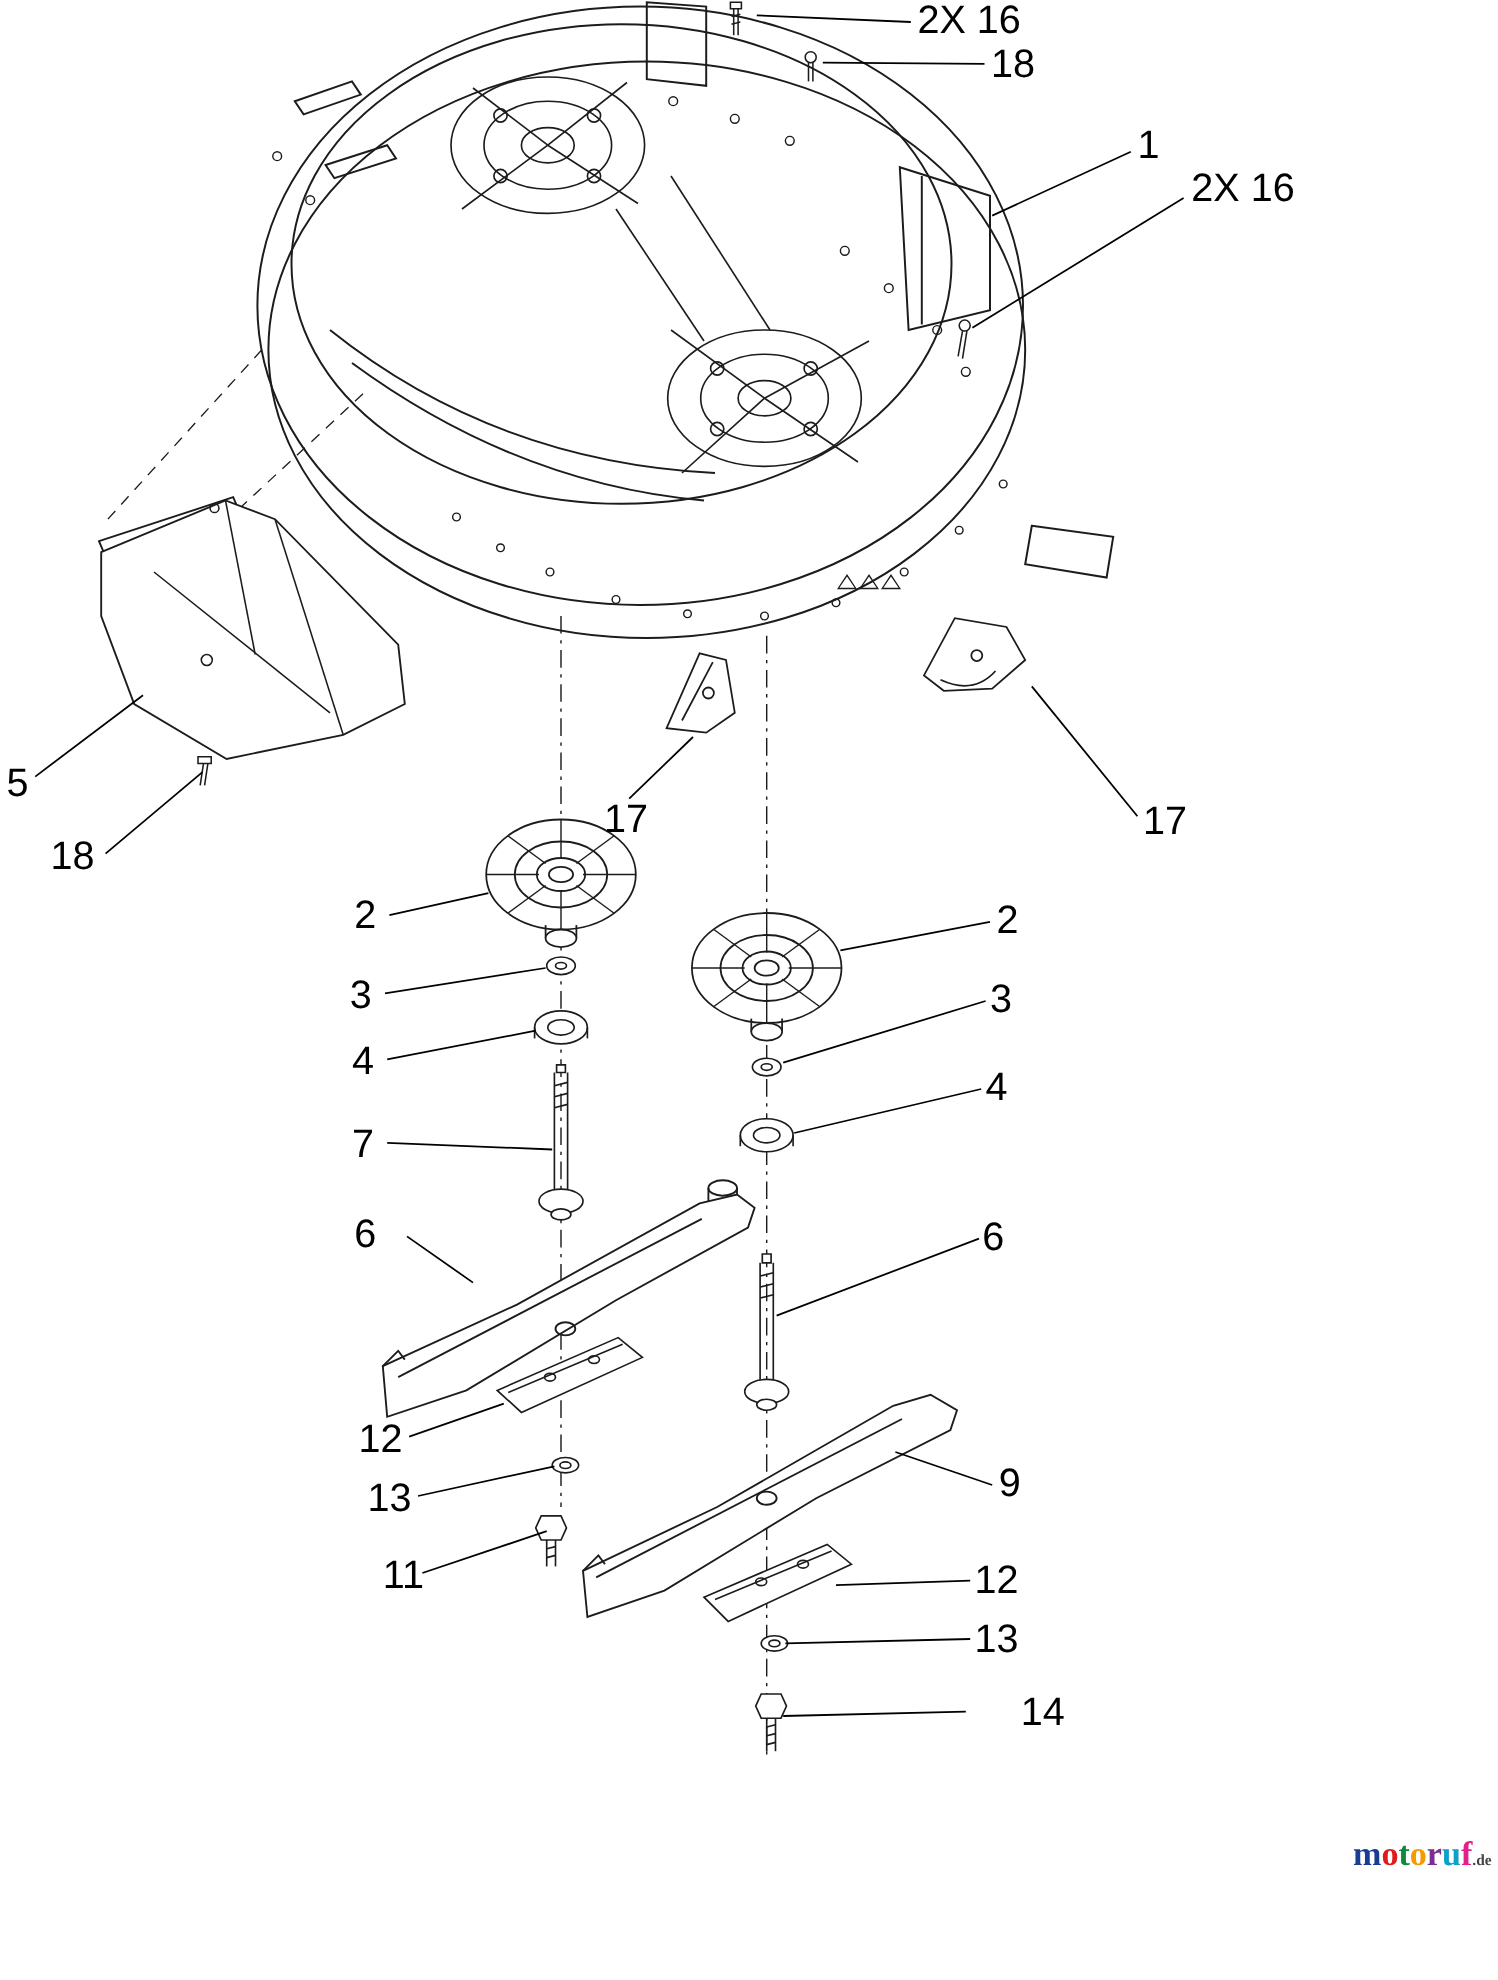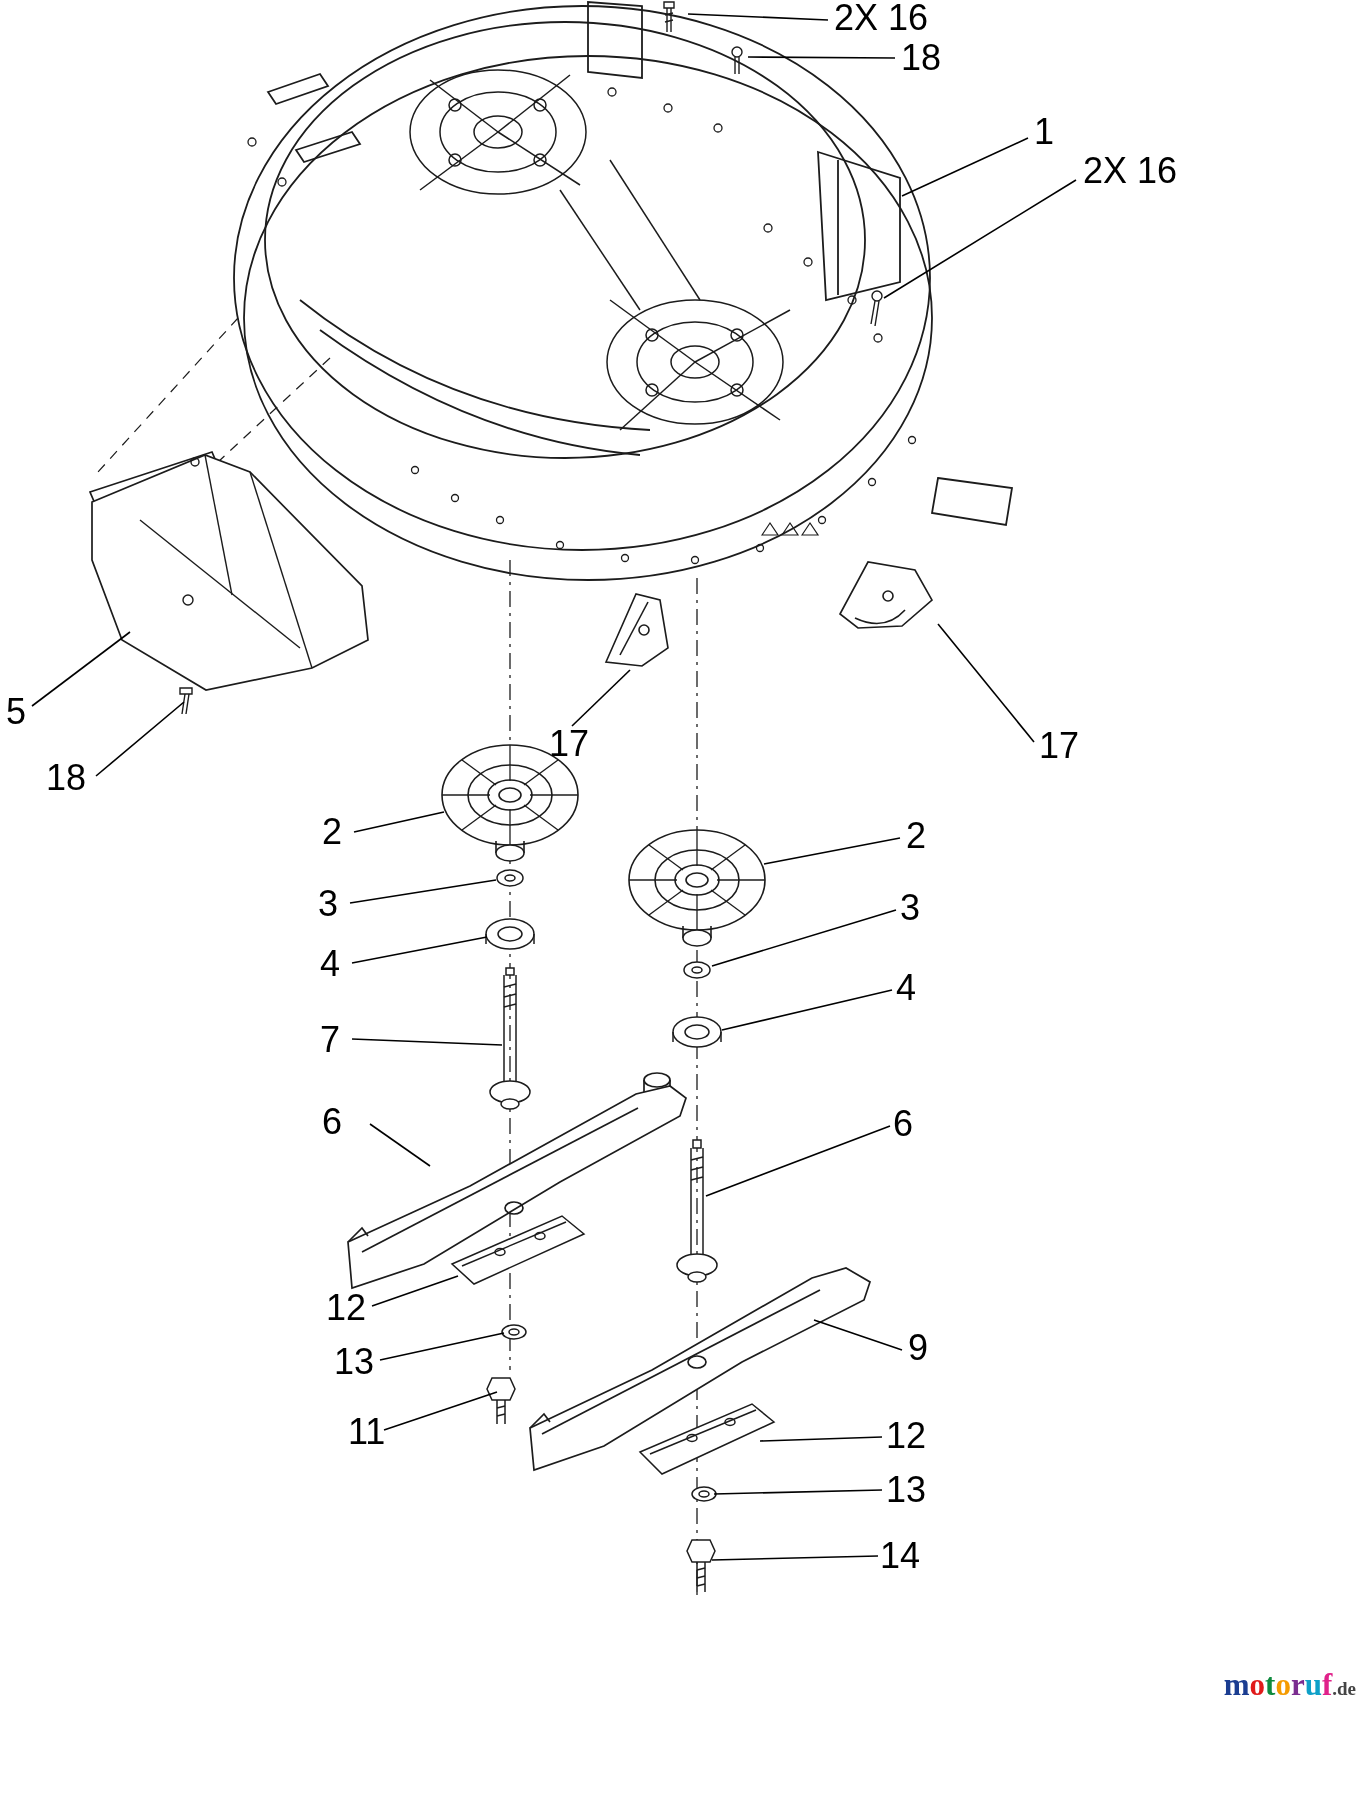--- a/index.html
+++ b/index.html
@@ -10,21 +10,21 @@
   .art{position:absolute;left:0;top:0;width:1362px;height:1800px;}
   .callout{
     position:absolute;font-size:36px;line-height:1;color:#000;
     font-family:"Liberation Sans",sans-serif;white-space:nowrap;
   }
   .logo{
     position:absolute;right:6px;bottom:4px;text-decoration:none;
     font-family:"Liberation Serif",serif;font-weight:bold;font-size:31px;line-height:1;
     white-space:nowrap;cursor:pointer;
   }
-  .logo .tld{font-size:19px;font-weight:bold;}
+  .logo .tld{font-size:14px;font-weight:bold;}
 </style>
 </head>
 <body>
 
 <div class="stage">
 
   <svg class="art" viewBox="0 0 1362 1800" xmlns="http://www.w3.org/2000/svg">
 
     <g stroke="#1c1c1c" stroke-width="1.3" fill="none" stroke-dasharray="16 6 3 6">
       <line x1="510" y1="560" x2="510" y2="1370"></line>
@@ -332,19 +332,19 @@
   <div class="callout" style="left:900px;top:890px">3</div>
   <div class="callout" style="left:896px;top:970px">4</div>
   <div class="callout" style="left:893px;top:1106px">6</div>
   <div class="callout" style="left:322px;top:1104px">6</div>
   <div class="callout" style="left:326px;top:1290px">12</div>
   <div class="callout" style="left:334px;top:1344px">13</div>
   <div class="callout" style="left:348px;top:1414px">11</div>
   <div class="callout" style="left:908px;top:1330px">9</div>
   <div class="callout" style="left:886px;top:1418px">12</div>
   <div class="callout" style="left:886px;top:1472px">13</div>
-  <div class="callout" style="left:880px;top:1538px">14</div>
+  <div class="callout" style="left:928px;top:1538px">14</div>
 
   <a class="logo">
     <span><span style="color: rgb(27, 61, 145);">m</span><span style="color: rgb(224, 27, 27);">o</span><span style="color: rgb(14, 138, 62);">t</span><span style="color: rgb(245, 155, 0);">o</span><span style="color: rgb(123, 45, 144);">r</span><span style="color: rgb(14, 160, 200);">u</span><span style="color: rgb(224, 33, 138);">f</span></span><span class="tld" style="color: rgb(68, 68, 68);">.de</span>
   </a>
 
 </div>
 
 </body></html>

